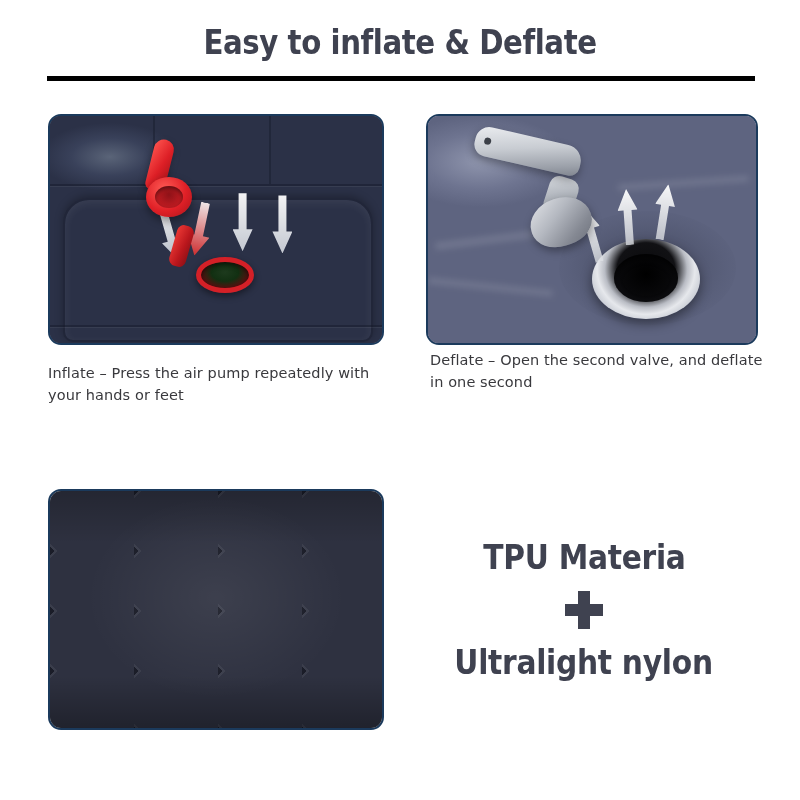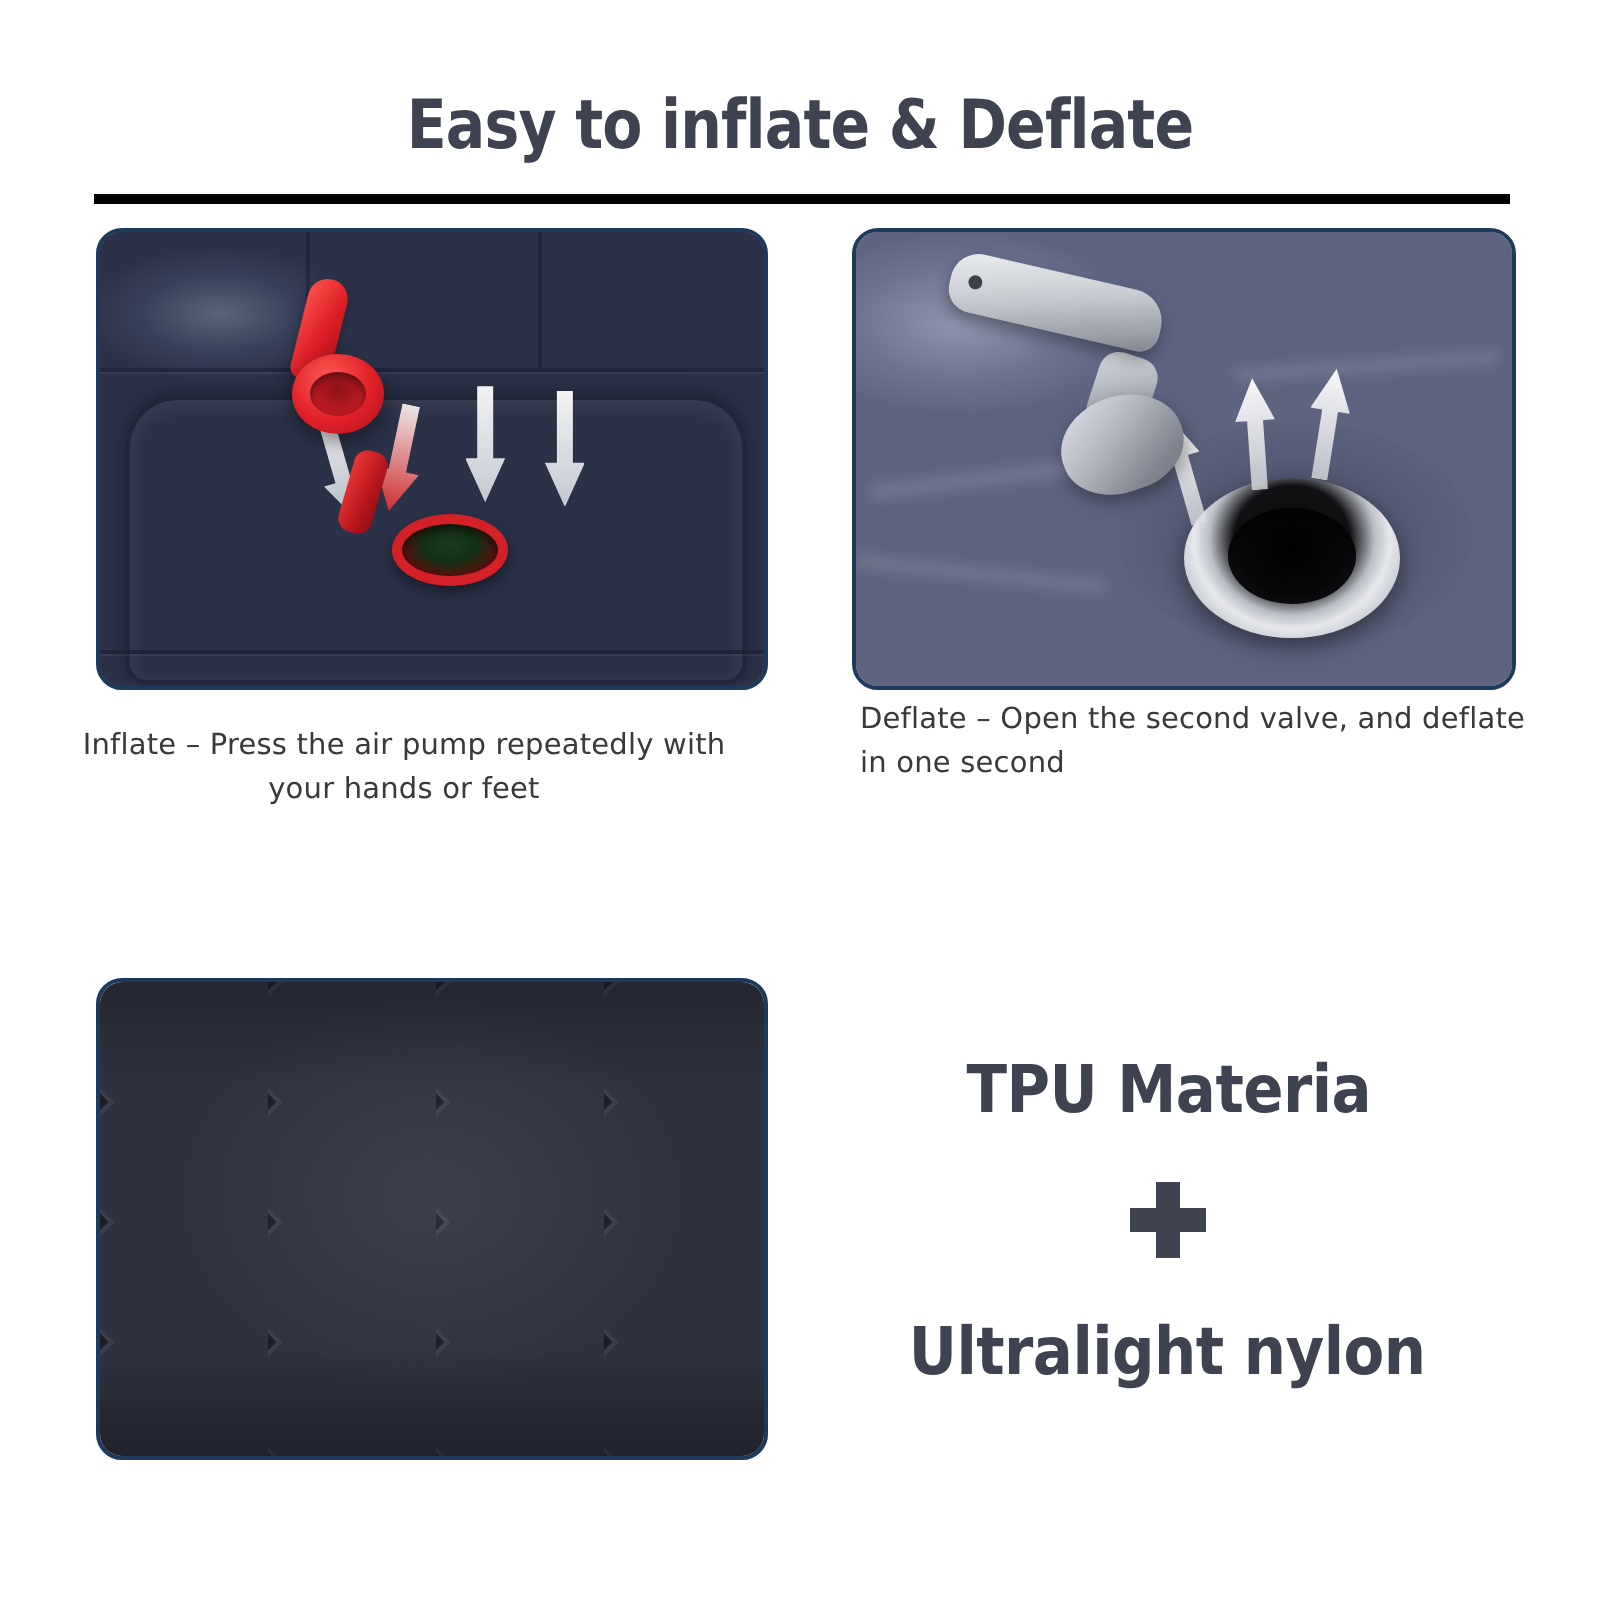--- a/index.html
+++ b/index.html
@@ -14,21 +14,20 @@
     overflow: hidden;
     font-family: "Liberation Sans", sans-serif;
   }
 
   
   .header {
     position: absolute;
     left: 0; top: 0;
     width: 800px;
     height: 96px;
-    margin-top: 21px;
   }
   .page-title {
     position: absolute;
     left: 0; top: 22px;
     width: 800px;
     text-align: center;
     font-family: "DejaVu Sans", sans-serif;
     font-size: 34px;
     font-weight: bold;
     letter-spacing: -0.5px;
@@ -277,33 +276,33 @@
 
   
   .caption {
     position: absolute;
     font-family: "DejaVu Sans", sans-serif;
     font-size: 14.5px;
     line-height: 22px;
     color: #39393d;
     letter-spacing: 0.1px;
   }
-  .caption-inflate { left: 34px;  top: 362px; width: 336px; text-align: center; }
+  .caption-inflate { left: 48px;  top: 362px; width: 336px; }
   .caption-deflate { left: 430px; top: 349px; width: 336px; }
 
   
   .material-block {
     position: absolute;
     left: 410px; top: 500px;
     width: 348px; height: 220px;
     display: flex;
     flex-direction: column;
     align-items: center;
     justify-content: center;
-    gap: 27px;
+    gap: 14px;
   }
   .material-line {
     font-family: "DejaVu Sans", sans-serif;
     font-size: 33px;
     font-weight: bold;
     color: #3f4250;
     letter-spacing: -0.3px;
     transform: scaleX(0.9);
     white-space: nowrap;
   }

